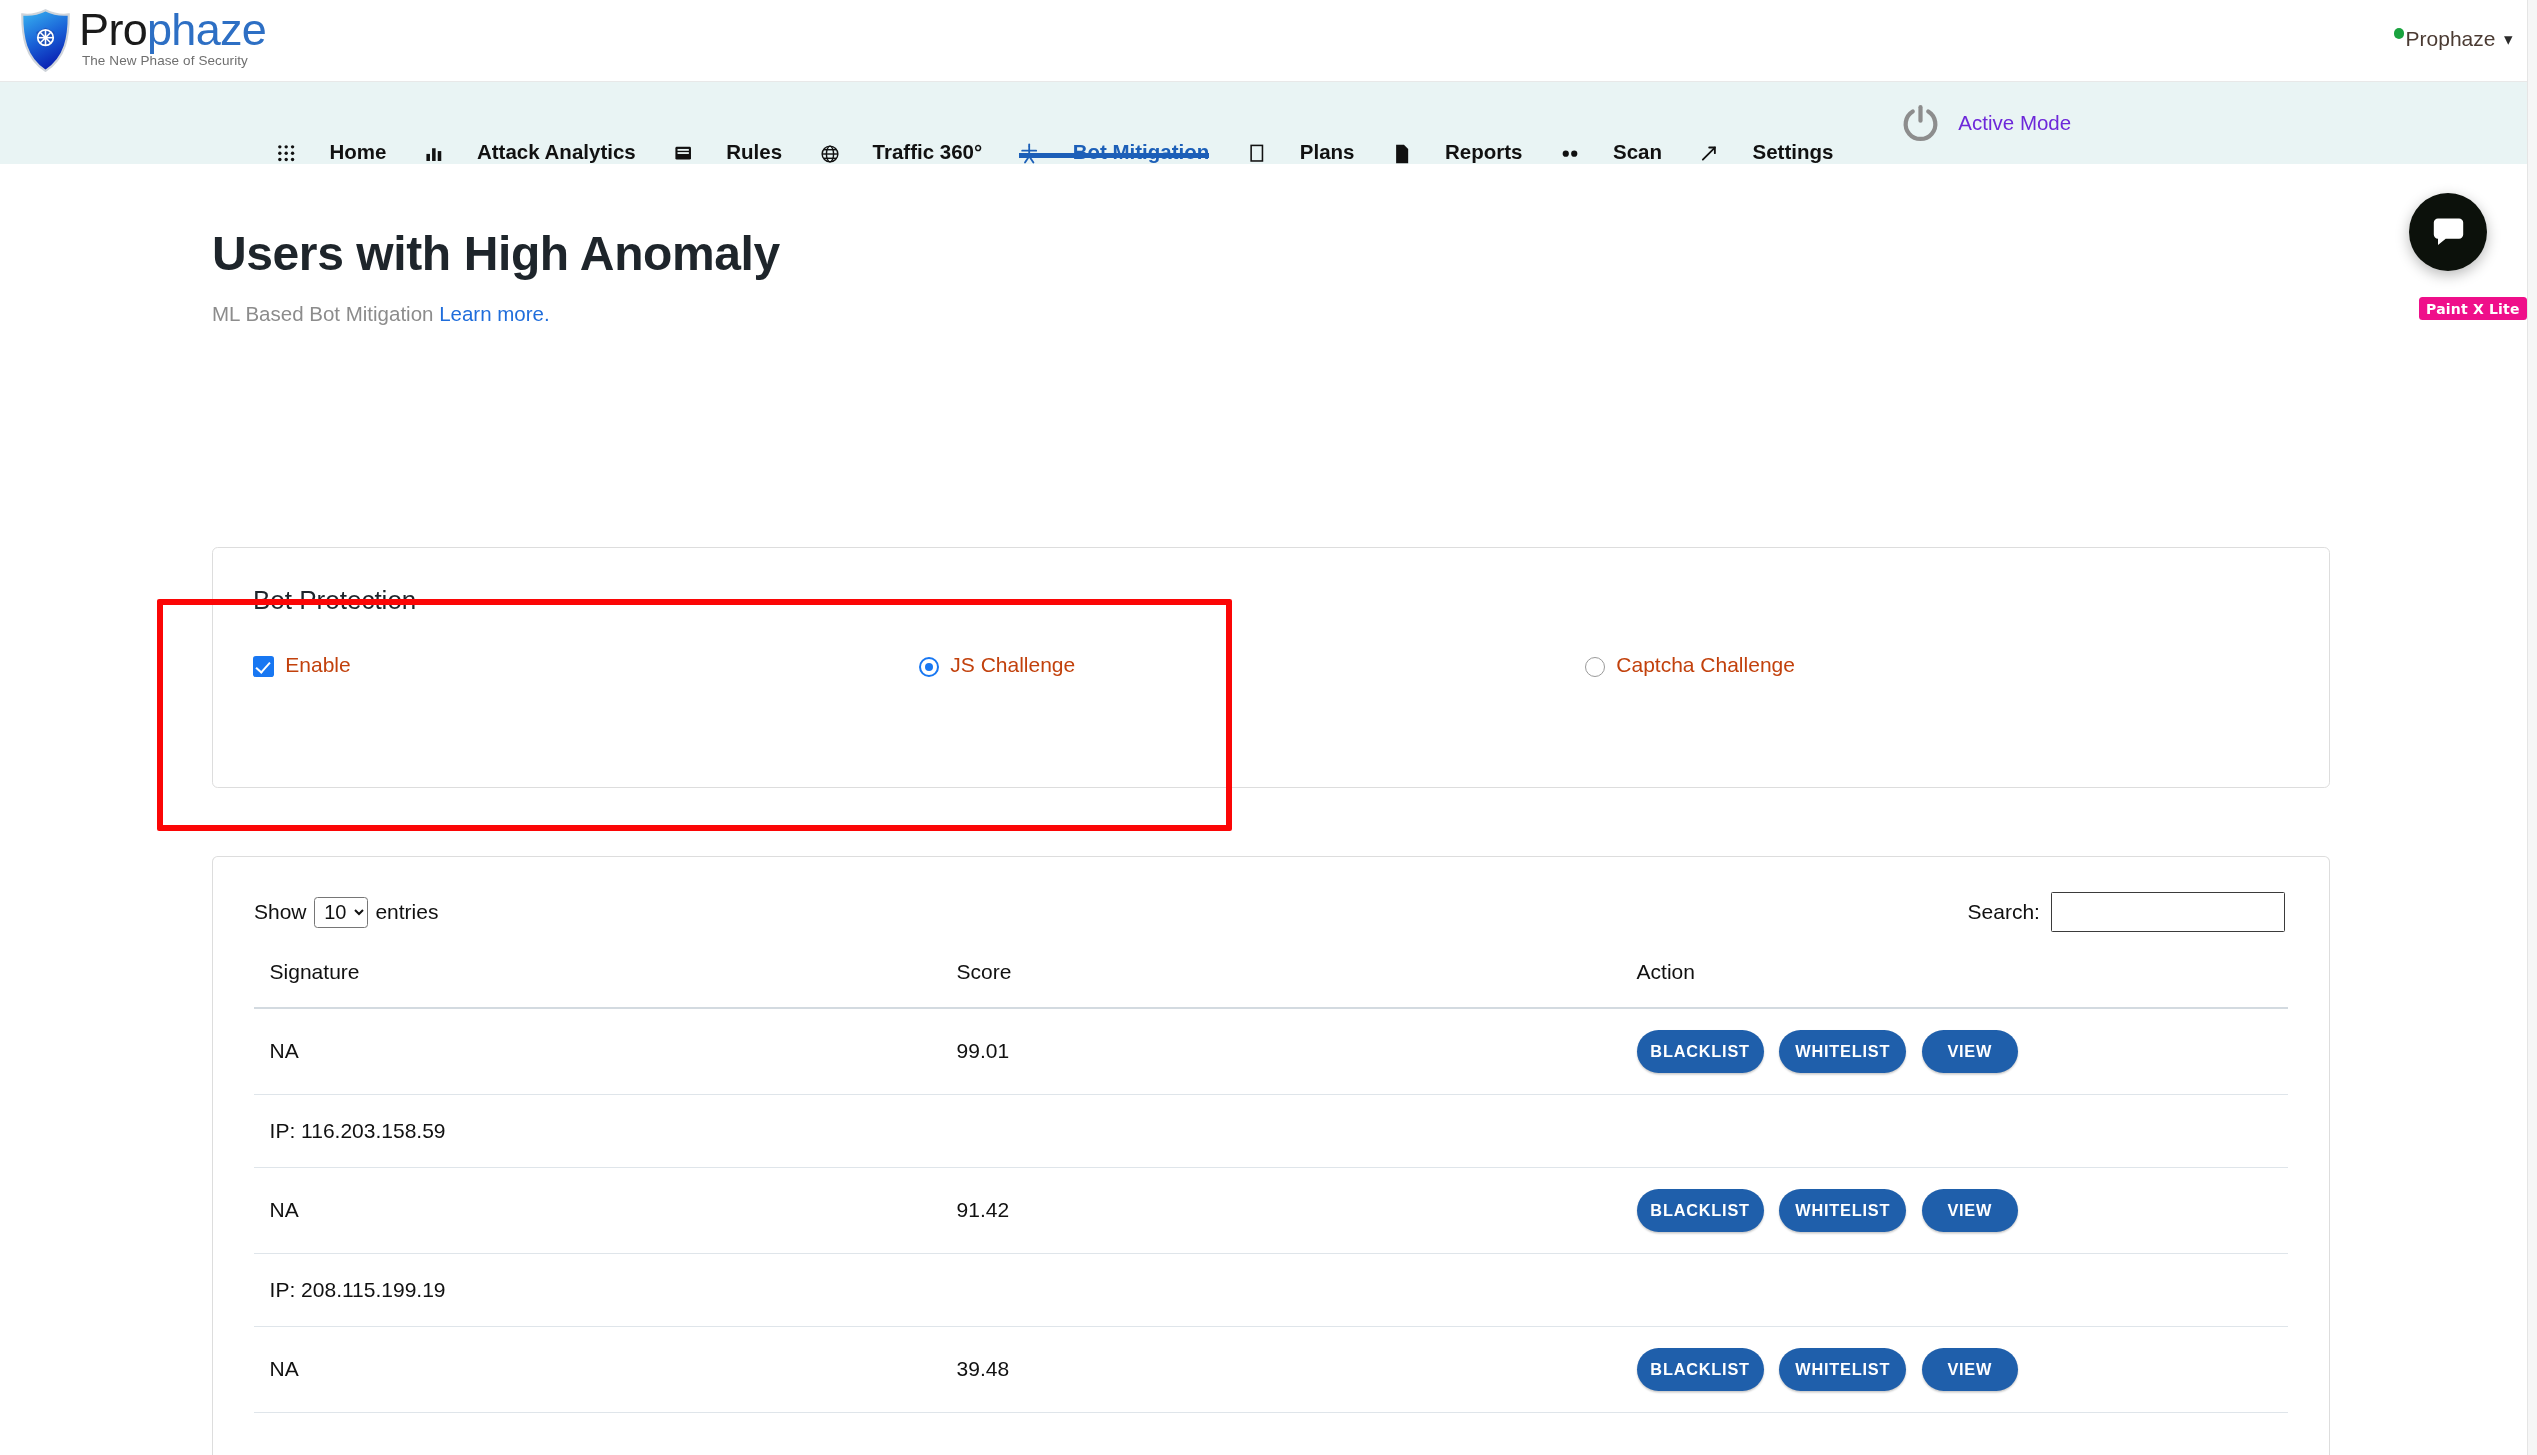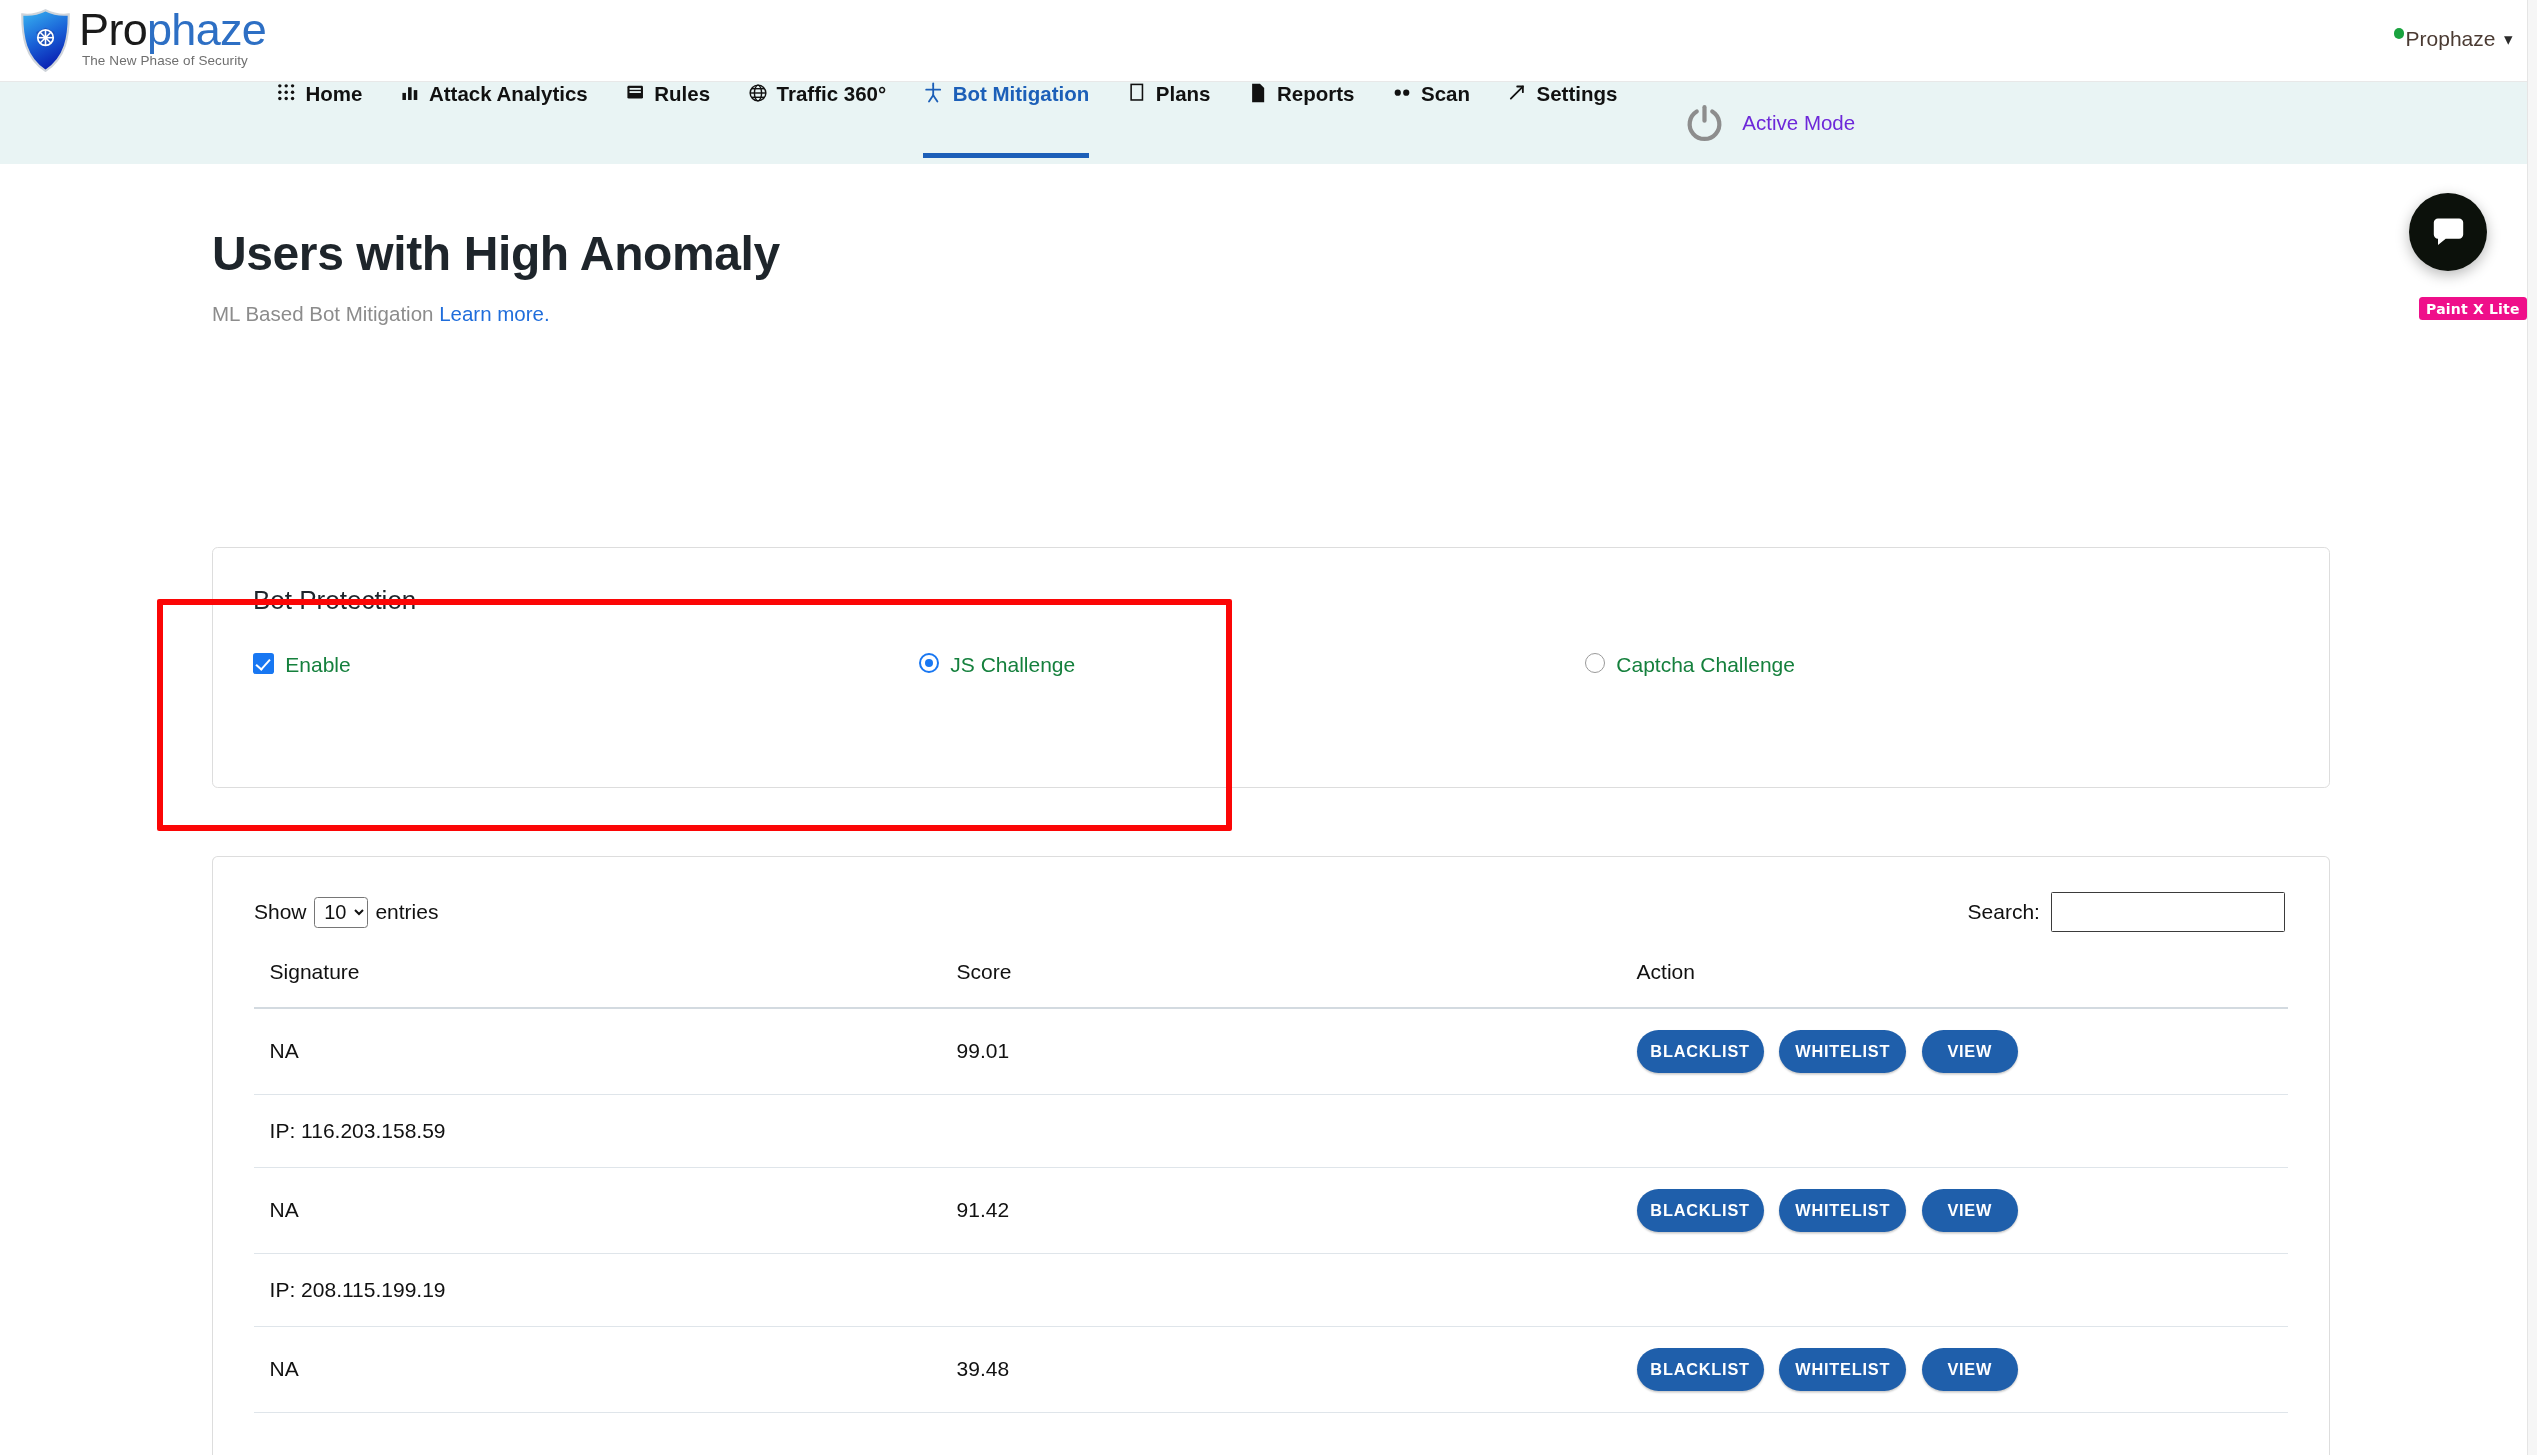--- a/index.html
+++ b/index.html
@@ -76,29 +76,30 @@
   .navbar {
     height: 82px;
     background: #e9f4f4;
     display: flex;
     align-items: center;
     padding-left: 276px;
     position: relative;
   }
   .nav-item {
     display: flex;
-    align-items: flex-start;
+    align-items: flex-end;
     height: 82px;
     margin-right: 37px;
     font-size: 20.5px;
     font-weight: 700;
     color: #111111;
     position: relative;
     cursor: pointer;
     white-space: nowrap;
+    gap: 24px;
   }
   .nav-item .nav-ic {
     margin-right: 8.5px;
     display: inline-flex;
     align-items: center;
     justify-content: center;
     width: 21px;
     height: 21px;
   }
   .nav-item.active { color: #1c5fb8; }
@@ -154,23 +155,23 @@
     color: #1e252b;
     font-weight: 400;
     margin-bottom: 37px;
   }
   .bot-options {
     display: flex;
     align-items: center;
   }
   .opt {
     display: flex;
-    align-items: flex-start;
+    align-items: flex-end;
     font-size: 21px;
-    color: #15803d;
+    color: #c2410c;
   }
   .opt-enable { width: 666px; }
   .opt-js { width: 666px; }
   .cb {
     width: 21px; height: 21px;
     border-radius: 2.8px;
     background: #1877f2;
     margin-right: 11.3px;
     position: relative;
     flex: none;

